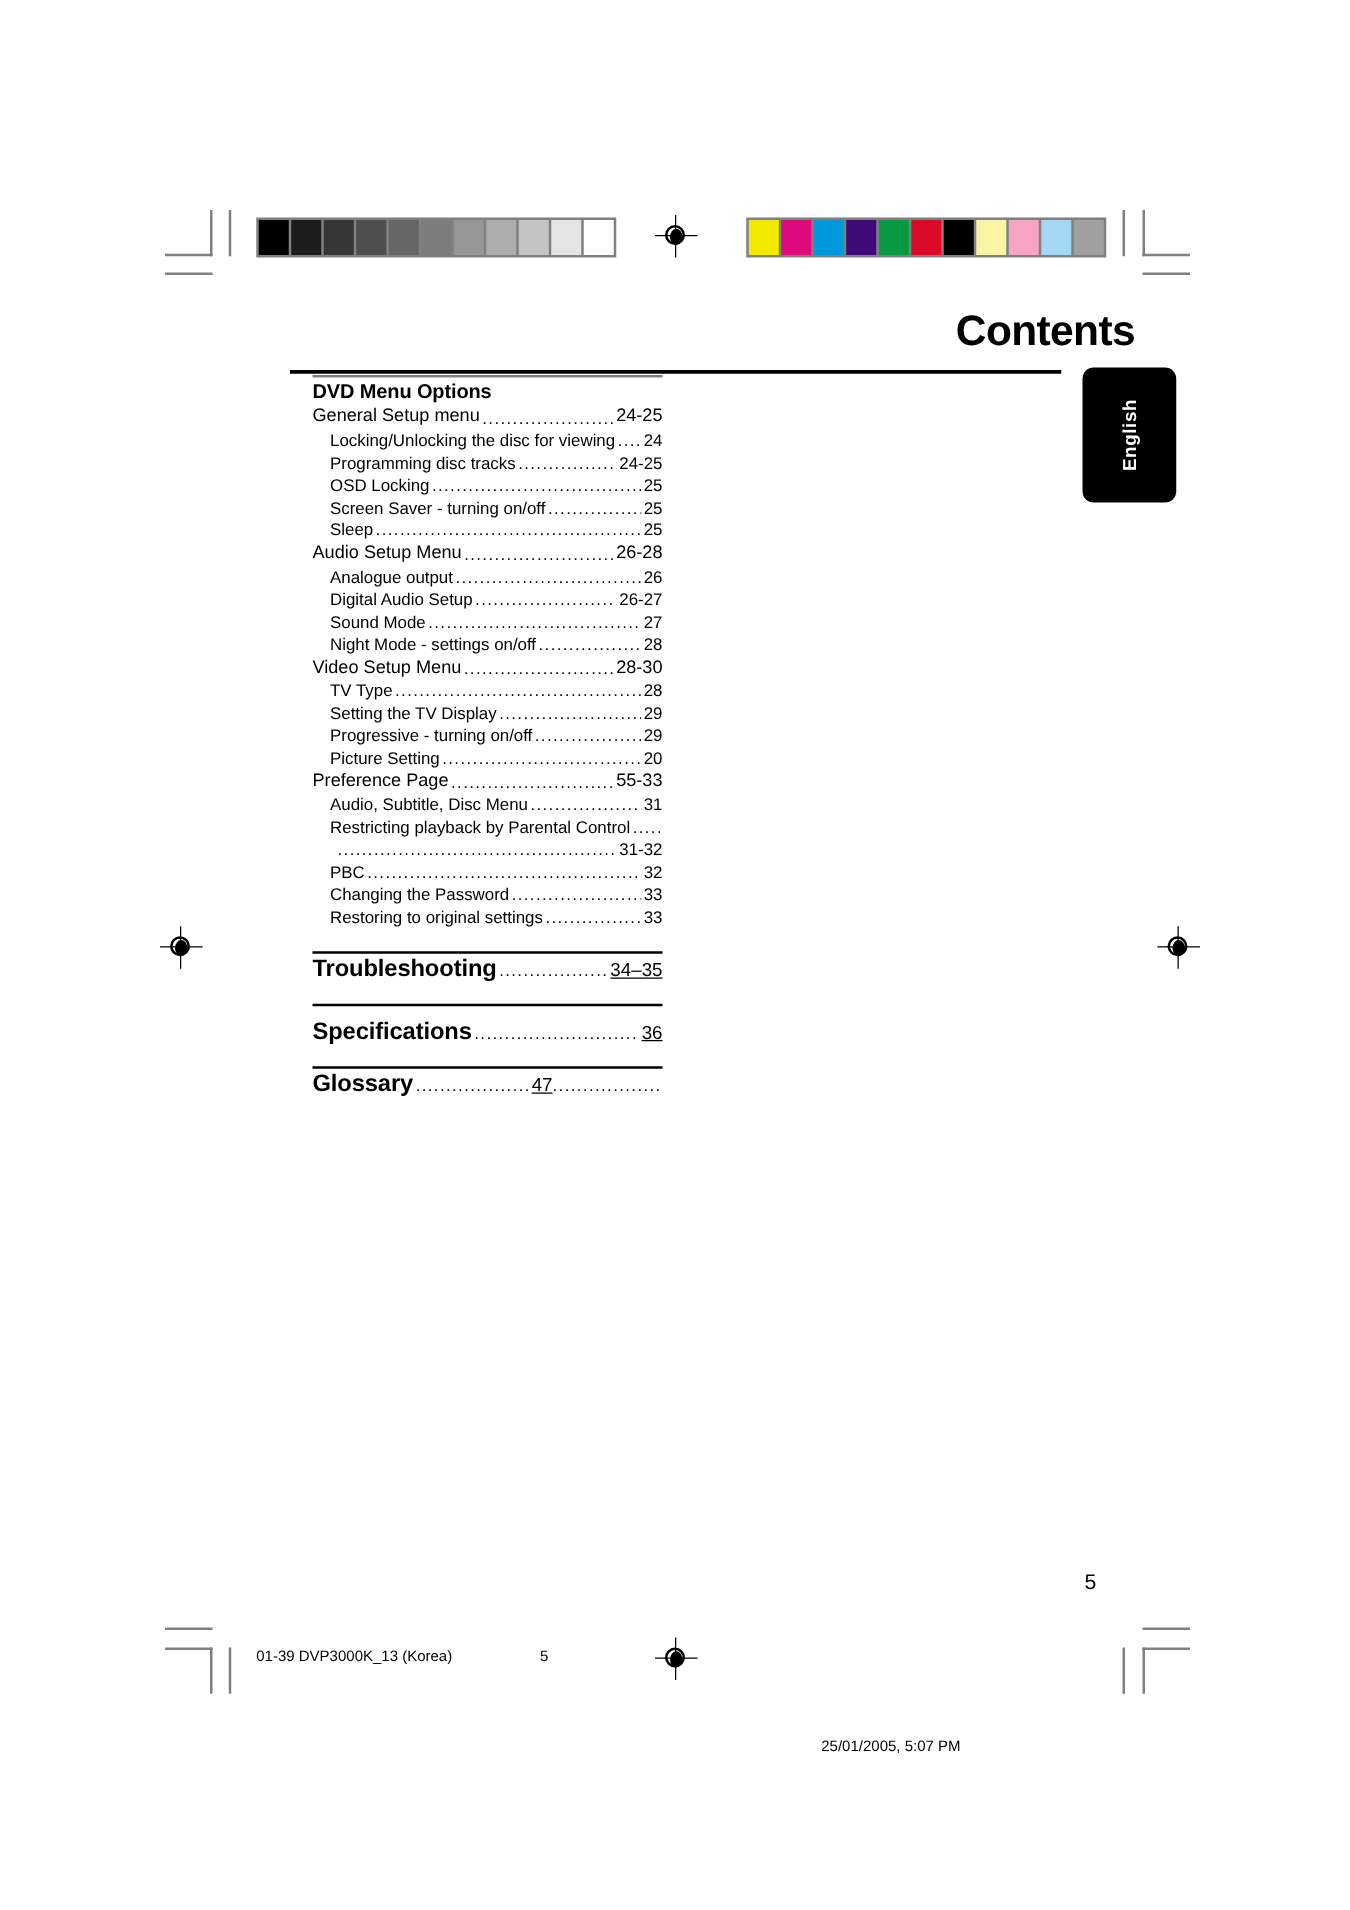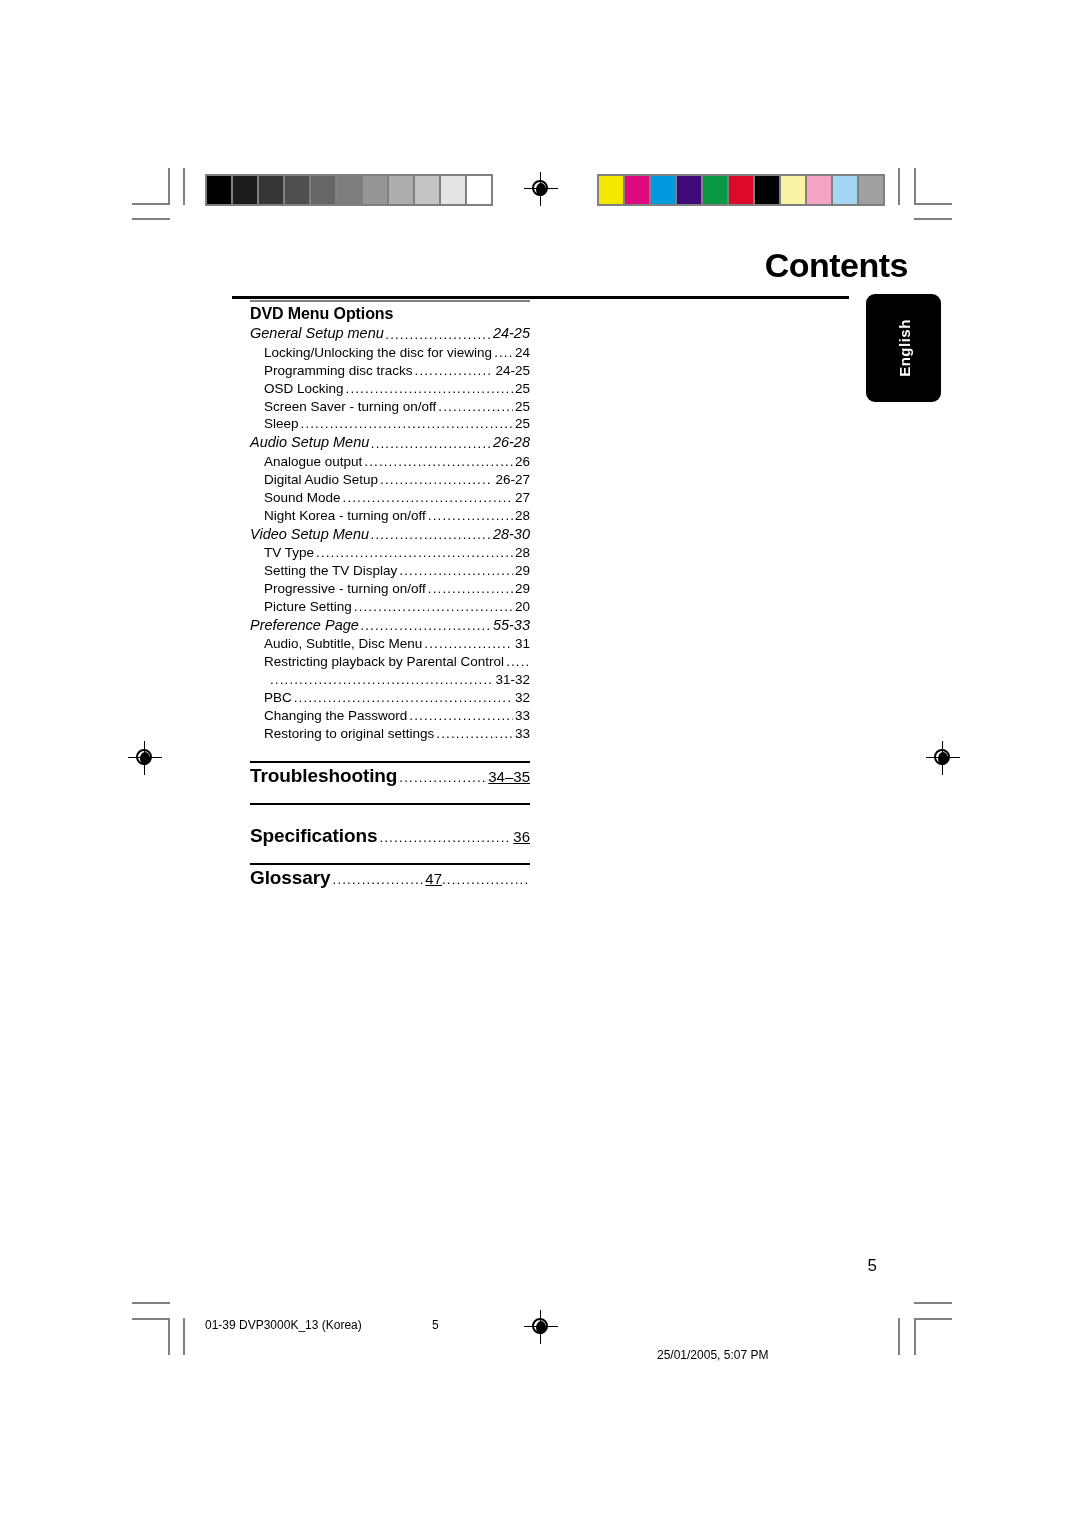--- a/index.html
+++ b/index.html
@@ -143,21 +143,21 @@
     flex: 1 1 auto;
     overflow: hidden;
     white-space: nowrap;
     letter-spacing: 1.1px;
     font-size: 13.5px;
     margin: 0 1px 0 2px;
     color: #000;
   }
   .row .pg { flex: 0 0 auto; padding-left: 1px; }
 
-  .row.lvl1 { padding-left: 0px; font-size: 14.5px; font-style: italic; }
+  .row.lvl1 { padding-left: 0px; font-size: 14.5px; }
   .row.lvl2 { padding-left: 14px; font-size: 13.5px; justify-content: center; }
 
   .row.cont { padding-left: 18px; }
 
   
   .big-block { margin-top: 18px; }
   .big-row {
     display: flex;
     align-items: baseline;
     white-space: nowrap;
@@ -334,21 +334,21 @@
       <span class="txt">Digital Audio Setup</span>
       <span class="dots">............................................................................................................................................................................................................................</span>
       <span class="pg">26-27</span>
     </div>
     <div class="row lvl2">
       <span class="txt">Sound Mode</span>
       <span class="dots">............................................................................................................................................................................................................................</span>
       <span class="pg">27</span>
     </div>
     <div class="row lvl2">
-      <span class="txt">Night Korea - turning on/off</span>
+      <span class="txt">Night Mode - settings on/off</span>
       <span class="dots">............................................................................................................................................................................................................................</span>
       <span class="pg">28</span>
     </div>
     <div class="row lvl1">
       <span class="txt">Video Setup Menu</span>
       <span class="dots">............................................................................................................................................................................................................................</span>
       <span class="pg">28-30</span>
     </div>
     <div class="row lvl2">
       <span class="txt">TV Type</span>
@@ -406,32 +406,32 @@
       <span class="pg">33</span>
     </div>
     <div class="big-block">
       <div class="sec-rule dark"></div>
       <div class="big-row" style="margin: 2px 0px 16px;">
         <span class="txt">Troubleshooting</span>
         <span class="dots">............................................................................................................................................................................................................................</span>
         <span class="pg">34–35</span>
       </div>
       <div class="sec-rule dark"></div>
-      <div class="big-row" style="margin: 20px 0px 16px;">
+      <div class="big-row" style="margin: 10px 0px 16px;">
         <span class="txt">Specifications</span>
         <span class="dots">............................................................................................................................................................................................................................</span>
         <span class="pg">36</span>
       </div>
       <div class="sec-rule dark"></div>
       <div class="big-row glossary" style="margin: 2px 0px 16px;">
         <span class="txt">Glossary</span>
         <span class="dots">............................................................................................................................................................................................................................</span>
         <span class="pg">47</span>
         <span class="tail">............................................................................................................................................................................................................................</span>
       </div>
     </div>
   </div>
 
 <div class="folio">5</div>
 
 <div class="footer-text" style="left:205px; top:1318px;">01-39 DVP3000K_13 (Korea)</div>
 <div class="footer-text" style="left:432px; top:1318px;">5</div>
-<div class="footer-text" style="left:657px; top:1348px;">25/01/2005, 5:07 PM</div>
+<div class="footer-text" style="left:657px; top:1390px;">25/01/2005, 5:07 PM</div>
 
 </body></html>

